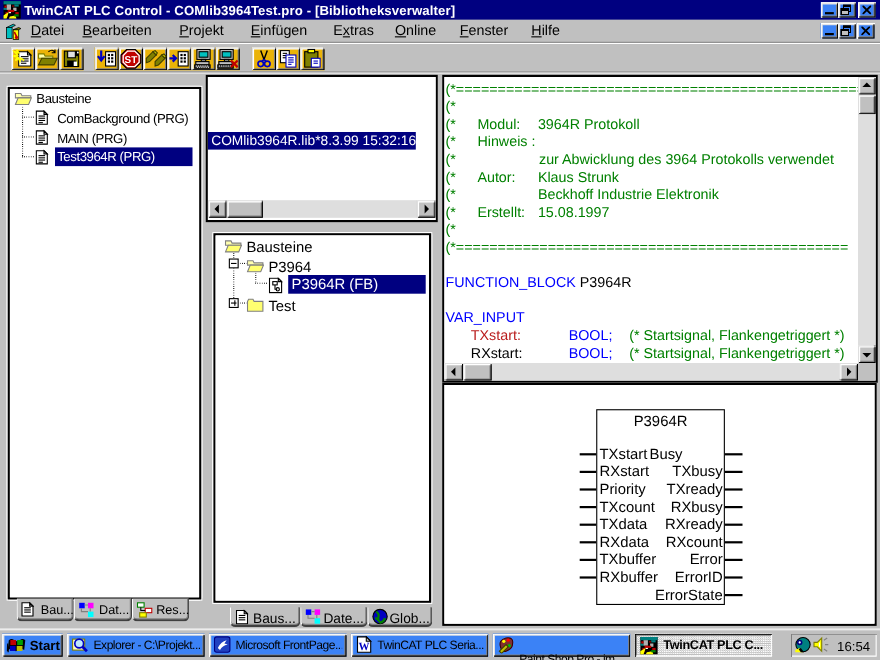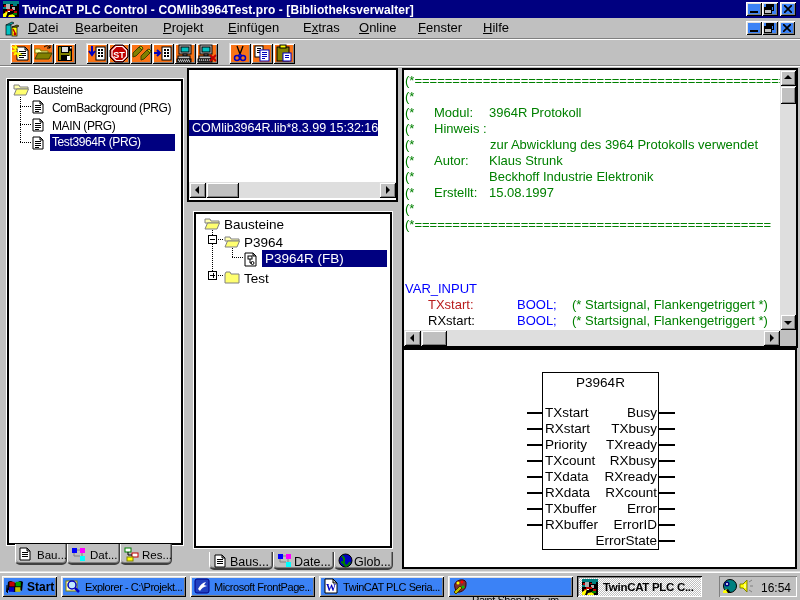--- a/index.html
+++ b/index.html
@@ -1,20 +1,20 @@
 <!DOCTYPE html>
 <html><head>
 <meta charset="utf-8">
 <style>
 *{margin:0;padding:0;box-sizing:border-box}
 html,body{width:800px;height:600px;overflow:hidden}
 body{position:relative;font-family:"Liberation Sans",sans-serif;background:#c0c0c0;font-size:13px;color:#000}
 .a{position:absolute}
 .raised{background:#3b82f6;box-shadow:inset 1px 1px 0 #fff,inset -1px -1px 0 #000,inset 2px 2px 0 #dfdfdf,inset -2px -2px 0 #808080}
-.raised2{background:#f97316;box-shadow:inset 1px 1px 0 #dfdfdf,inset -1px -1px 0 #000,inset 2px 2px 0 #fff,inset -2px -2px 0 #808080}
+.raised2{background:#eab308;box-shadow:inset 1px 1px 0 #dfdfdf,inset -1px -1px 0 #000,inset 2px 2px 0 #fff,inset -2px -2px 0 #808080}
 .sunkbox{background:#c0c0c0;box-shadow:inset 1px 1px 0 #808080,inset -1px -1px 0 #fff}
 .panel{background:#fff;border:2px solid #000}
 .bezel{box-shadow:-1px -1px 0 #fff,1px 1px 0 #fff,-1px 1px 0 #fff,1px -1px 0 #fff}
 .navy{background:#000080;color:#fff}
 .nw{white-space:nowrap}
 svg{display:block}
 .tabb{position:absolute;background:#c0c0c0;border-left:1px solid #fff;border-right:1px solid #404040;border-bottom:2px solid #404040;border-radius:0 0 5px 5px;box-shadow:inset -1px 0 0 #808080,inset 0 -1px 0 #808080}
 .sb{background:#c0c0c0;box-shadow:inset 1px 1px 0 #dfdfdf,inset -1px -1px 0 #000,inset 2px 2px 0 #fff,inset -2px -2px 0 #808080;position:absolute}
 .track{background:#dedede}
 </style>
@@ -406,20 +406,21 @@
   <div class="a nw" style="left:1px;top:83px">(*</div>
   <div class="a nw" style="left:30px;top:83px">Autor:</div>
   <div class="a nw" style="left:85px;top:83px">Klaus Strunk</div>
   <div class="a nw" style="left:1px;top:99px">(*</div>
   <div class="a nw" style="left:85px;top:99px">Beckhoff Industrie Elektronik</div>
   <div class="a nw" style="left:1px;top:115px">(*</div>
   <div class="a nw" style="left:30px;top:115px">Erstellt:</div>
   <div class="a nw" style="left:85px;top:115px">15.08.1997</div>
   <div class="a nw" style="left:1px;top:131px">(*</div>
   <div class="a nw" style="left:1px;top:147px;width:366px;overflow:hidden">(*==============================================================</div>
+  <div class="a nw" style="left:1px;top:179px;color:#0000ff">FUNCTION_BLOCK <span style="color:#000">P3964R</span></div>
   <div class="a nw" style="left:1px;top:211px;color:#0000ff">VAR_INPUT</div>
   <div class="a nw" style="left:24px;top:227px;color:#b91c1c">TXstart:</div>
   <div class="a nw" style="left:113px;top:227px;color:#0000ff">BOOL;</div>
   <div class="a nw" style="left:168px;top:227px">(* Startsignal, Flankengetriggert *)</div>
   <div class="a nw" style="left:24px;top:243px;color:#000">RXstart:</div>
   <div class="a nw" style="left:113px;top:243px;color:#0000ff">BOOL;</div>
   <div class="a nw" style="left:168px;top:243px">(* Startsignal, Flankengetriggert *)</div>
 </div>
 
 <div class="a track" style="left:780px;top:70px;width:16px;height:260px"></div>
@@ -476,21 +477,21 @@
 
   <div class="a nw" style="left:141px;top:55px">TXstart</div>
   <div class="a nw" style="left:141px;top:71px">RXstart</div>
   <div class="a nw" style="left:141px;top:87px">Priority</div>
   <div class="a nw" style="left:141px;top:103px">TXcount</div>
   <div class="a nw" style="left:141px;top:119px">TXdata</div>
   <div class="a nw" style="left:141px;top:135px">RXdata</div>
   <div class="a nw" style="left:141px;top:151px">TXbuffer</div>
   <div class="a nw" style="left:141px;top:167px">RXbuffer</div>
 
-  <div class="a nw" style="left:150px;top:55px;width:103px;text-align:right">Busy</div>
+  <div class="a nw" style="left:150px;top:55px;width:103px;text-align:center">Busy</div>
   <div class="a nw" style="left:150px;top:71px;width:103px;text-align:right">TXbusy</div>
   <div class="a nw" style="left:150px;top:87px;width:103px;text-align:right">TXready</div>
   <div class="a nw" style="left:150px;top:103px;width:103px;text-align:right">RXbusy</div>
   <div class="a nw" style="left:150px;top:119px;width:103px;text-align:right">RXready</div>
   <div class="a nw" style="left:150px;top:135px;width:103px;text-align:right">RXcount</div>
   <div class="a nw" style="left:150px;top:151px;width:103px;text-align:right">Error</div>
   <div class="a nw" style="left:150px;top:167px;width:103px;text-align:right">ErrorID</div>
   <div class="a nw" style="left:150px;top:183px;width:103px;text-align:right">ErrorState</div>
 </div>
 

